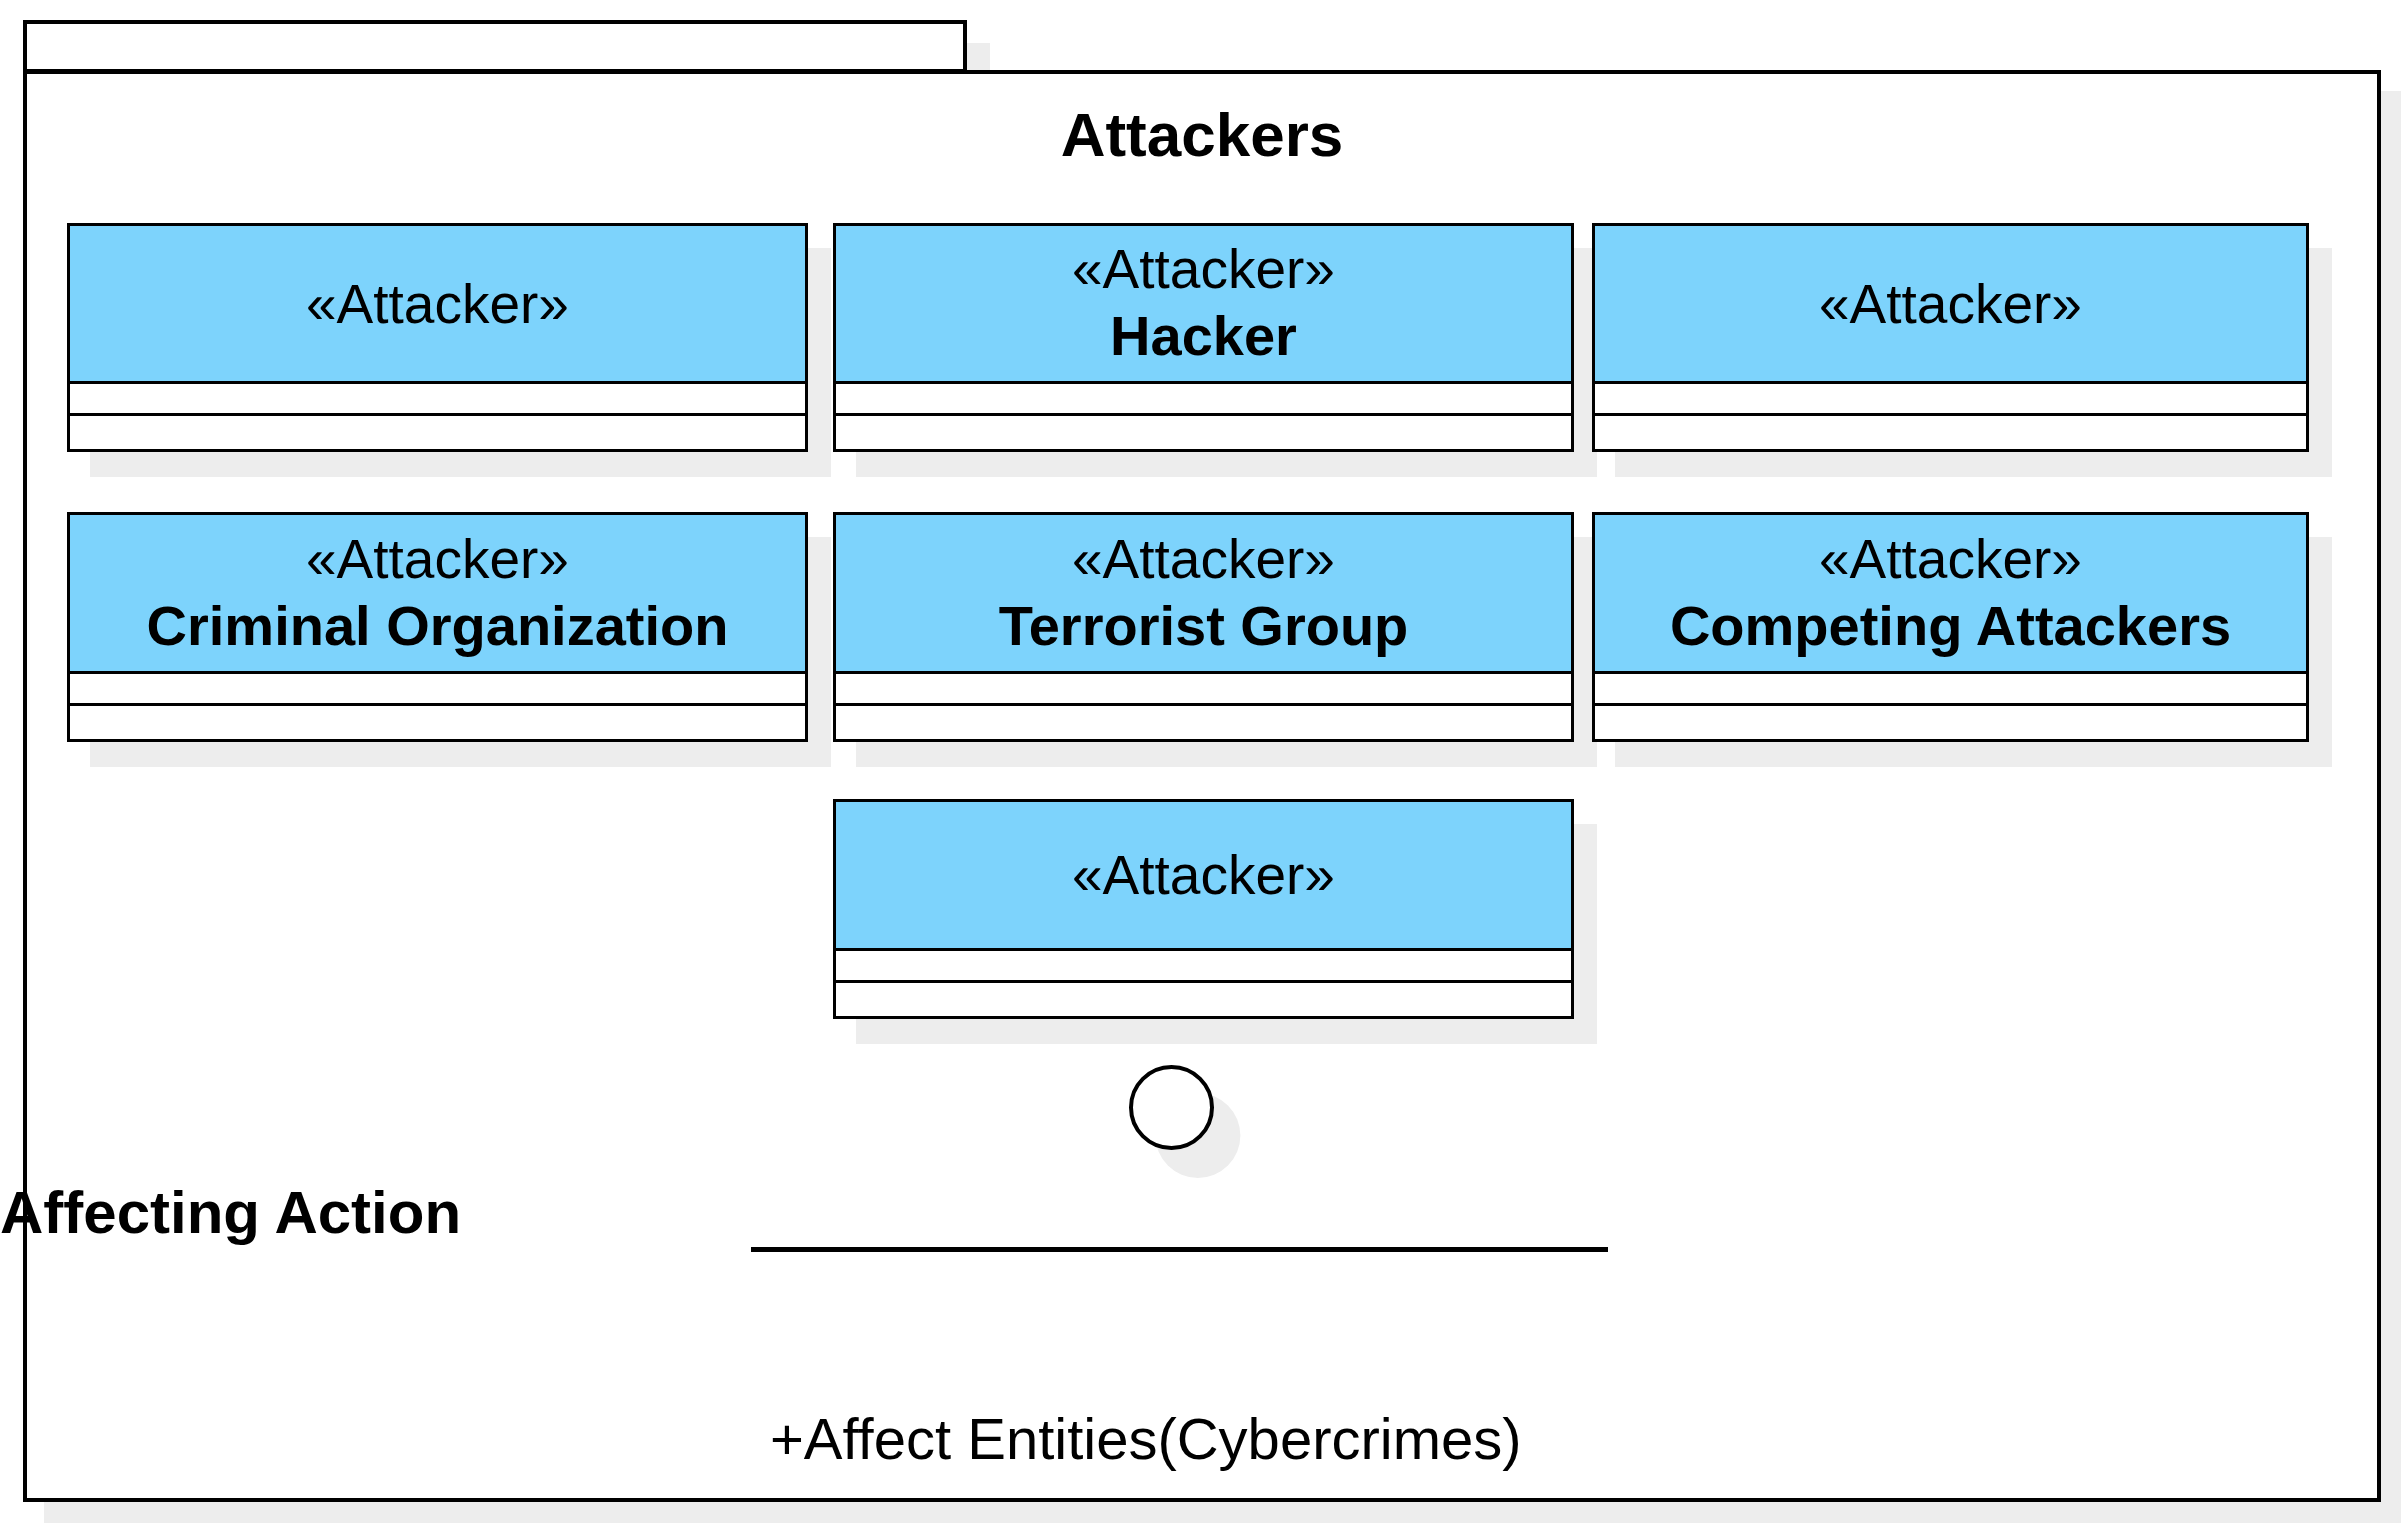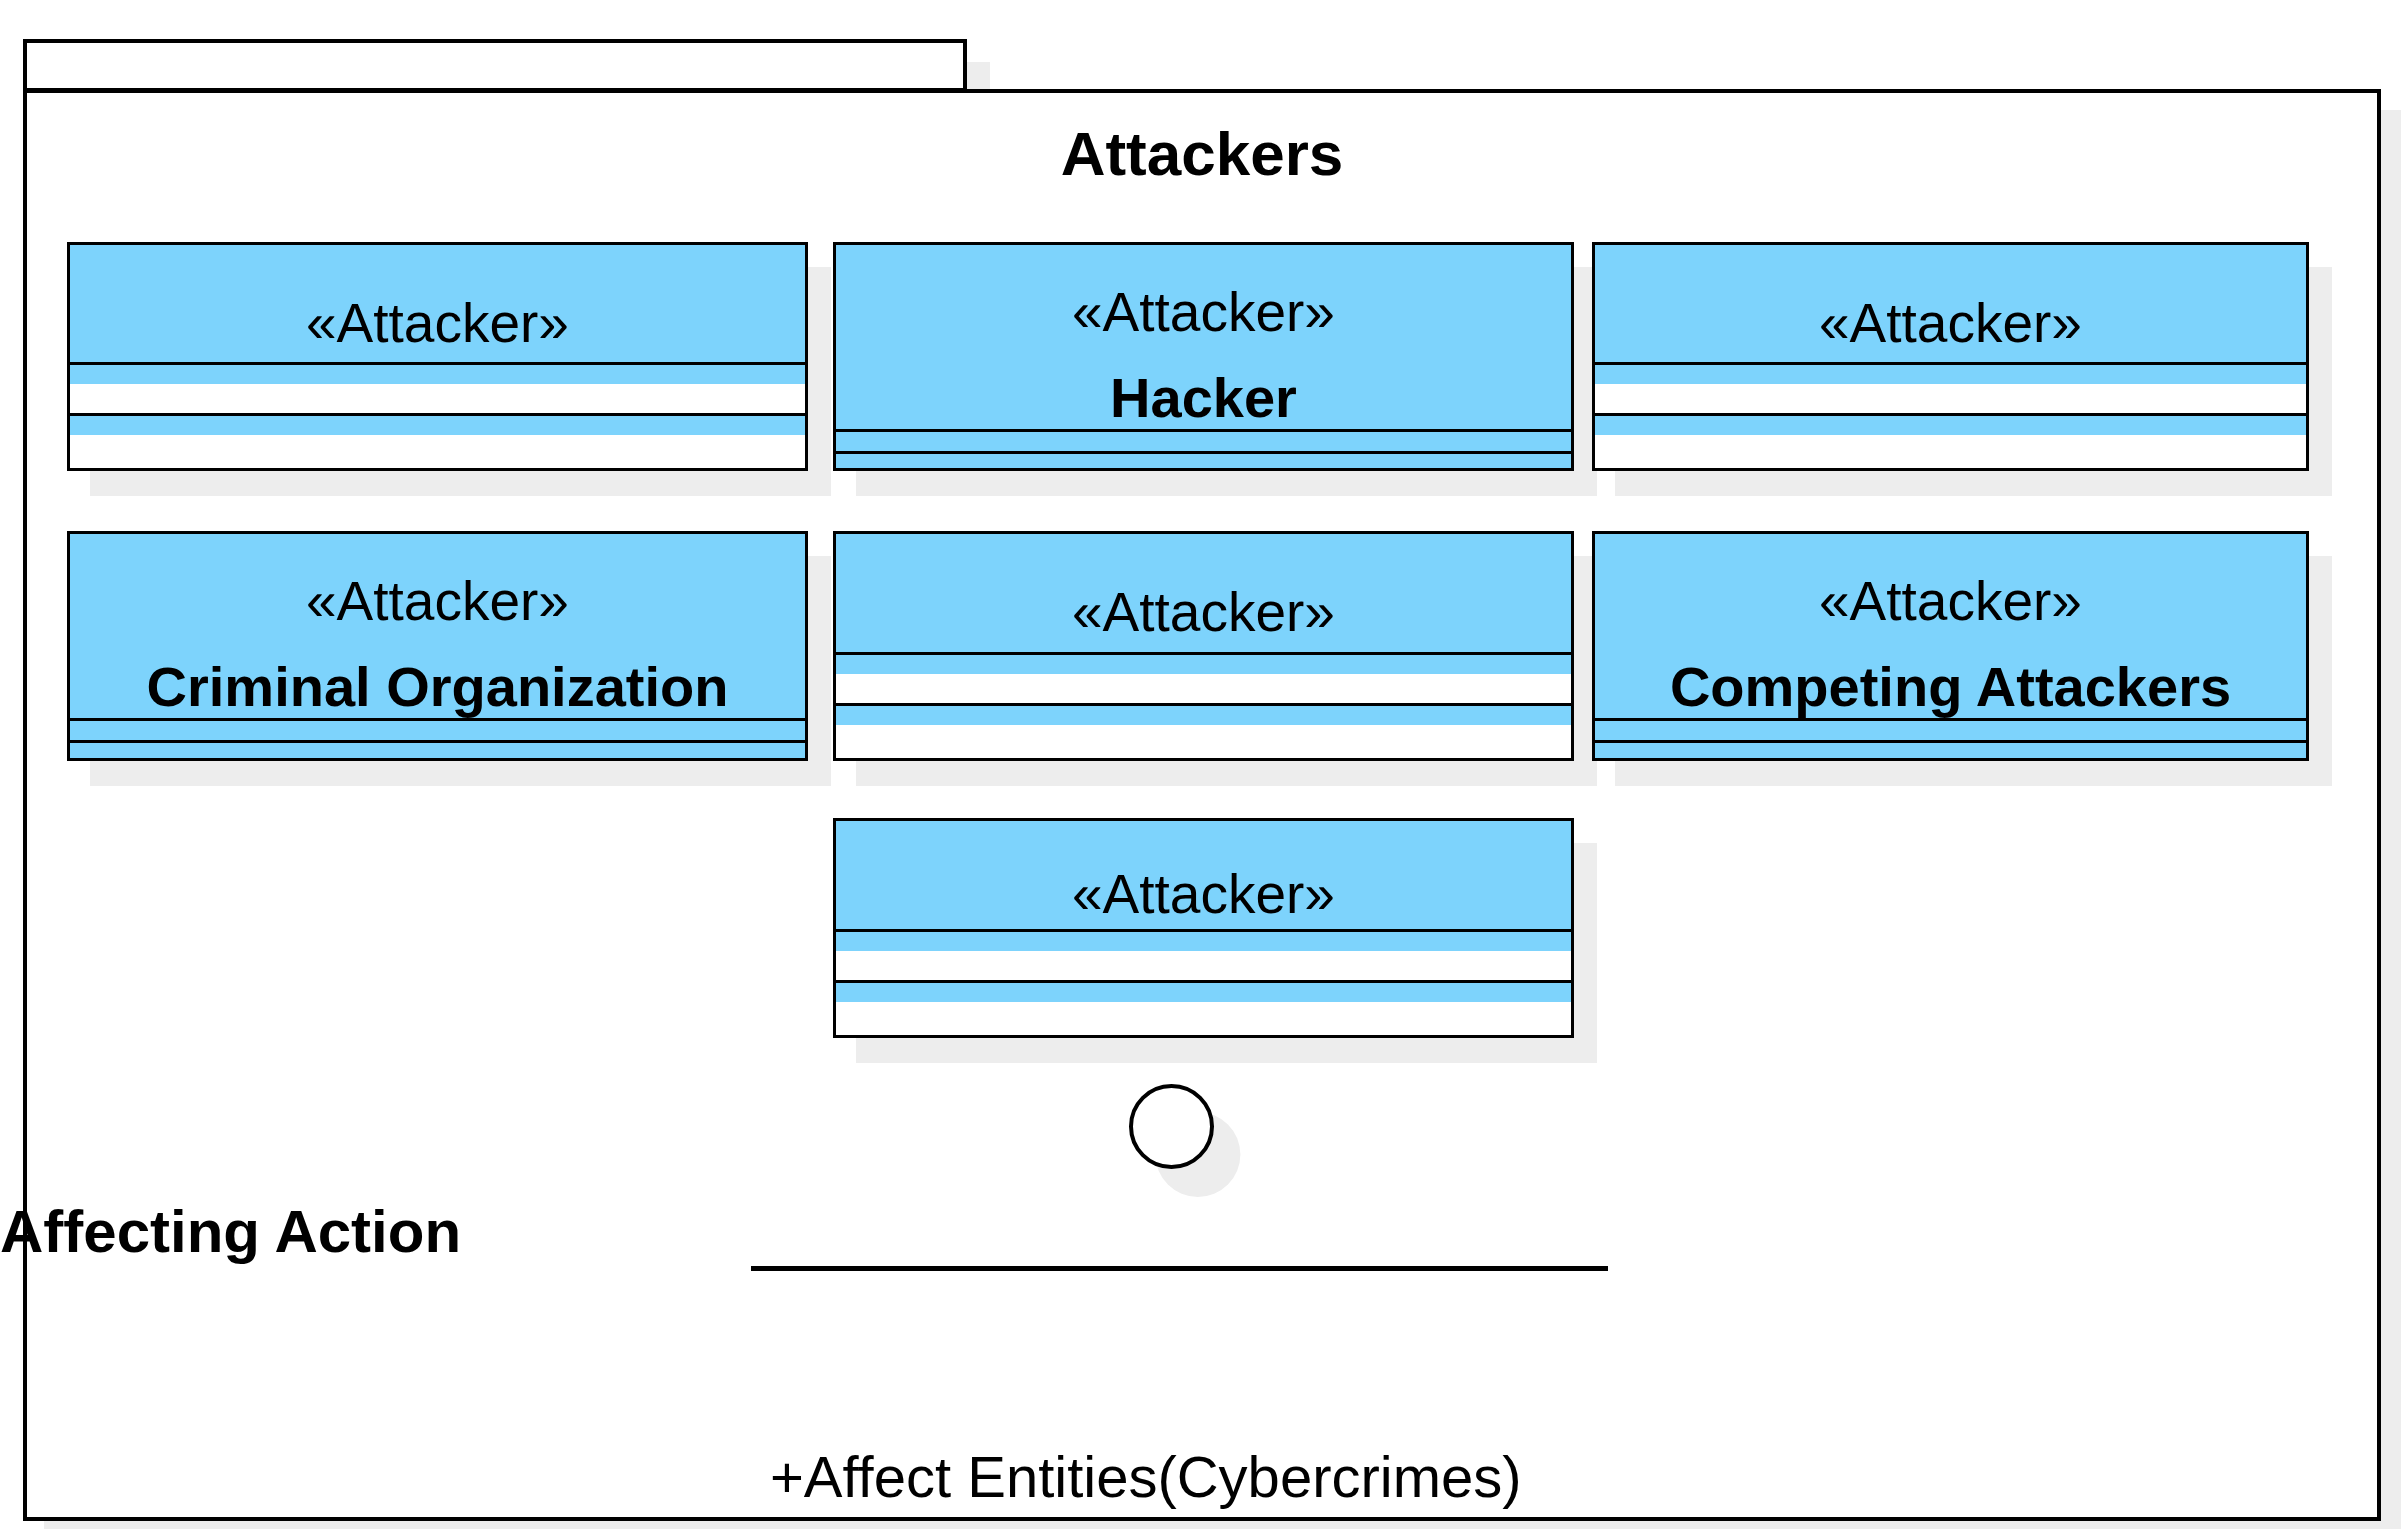--- a/index.html
+++ b/index.html
@@ -8,21 +8,21 @@
     background: #ffffff;
   }
   body {
     width: 2401px;
     height: 1529px;
     position: relative;
     overflow: hidden;
     font-family: "Liberation Sans", "DejaVu Sans", sans-serif;
     color: #000;
   }
-  * { box-sizing: border-box; margin-top: 19px; }
+  * { box-sizing: border-box; }
 
   
   .pkg-tab {
     position: absolute;
     left: 23px; top: 20px;
     width: 944px; height: 53px;
     background: #fff;
     border: 4.4px solid #000;
     box-shadow: 23px 23px 0 #ededed;
   }
@@ -166,20 +166,21 @@
       <div class="stereo">«Attacker»</div>
       <div class="cname">Criminal Organization</div>
     </div>
     <div class="cls-attrs"></div>
     <div class="cls-ops"></div>
   </div>
 
   <div class="cls pos-r2c2">
     <div class="cls-header">
       <div class="stereo">«Attacker»</div>
+      <div class="cname">Terrorist Group</div>
     </div>
     <div class="cls-attrs"></div>
     <div class="cls-ops"></div>
   </div>
 
   <div class="cls pos-r2c3">
     <div class="cls-header">
       <div class="stereo">«Attacker»</div>
       <div class="cname">Competing Attackers</div>
     </div>

